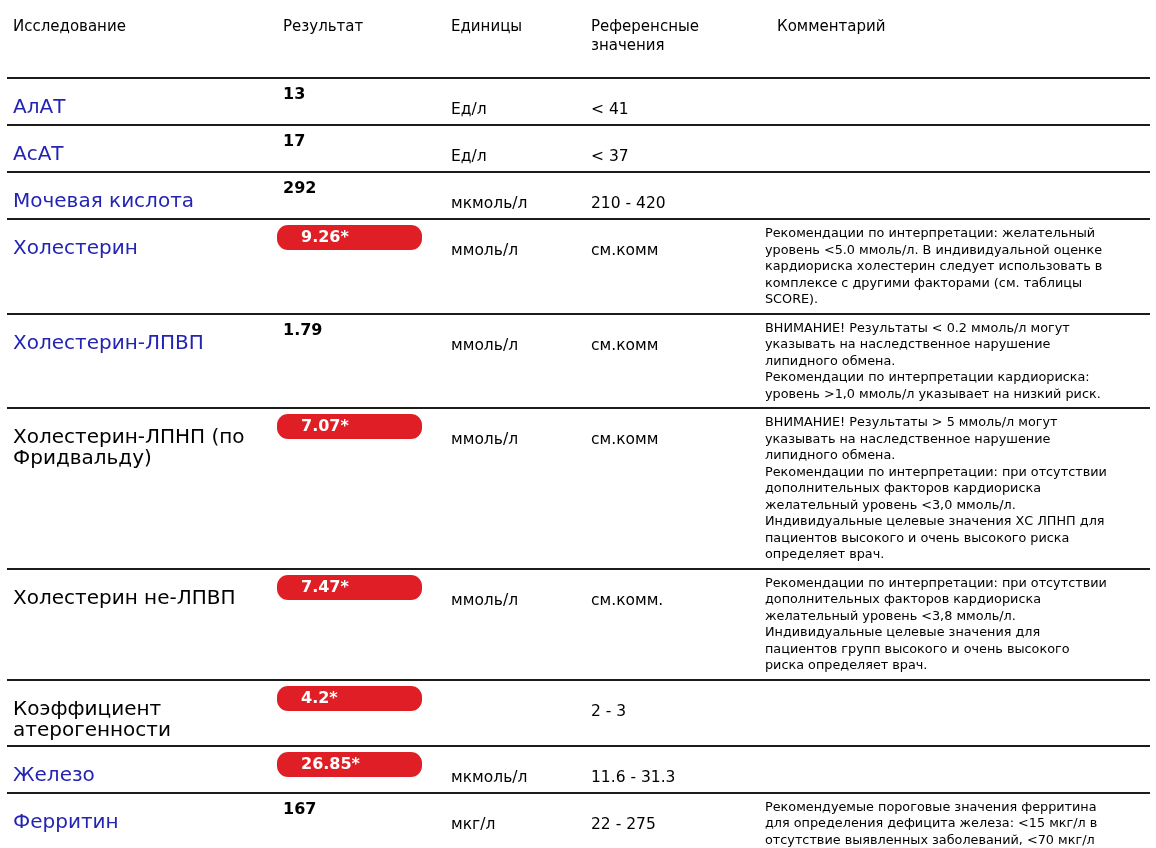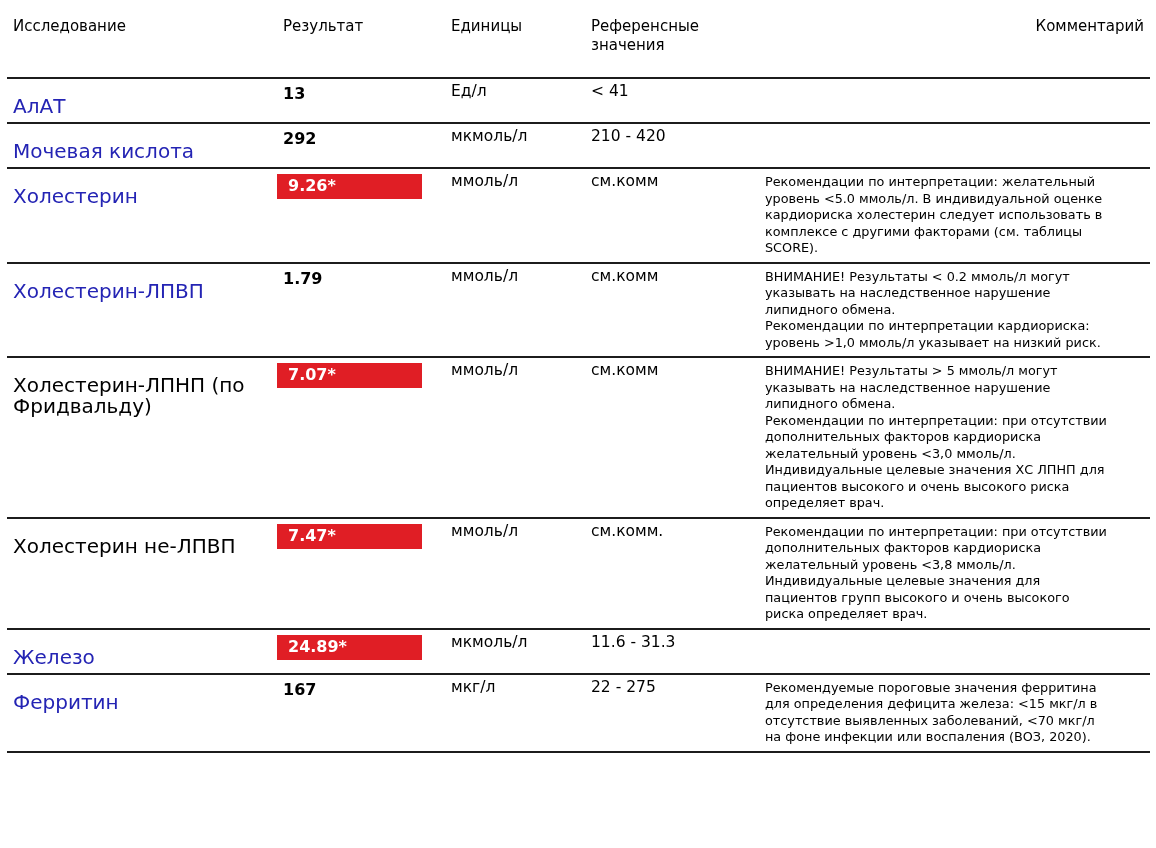--- a/index.html
+++ b/index.html
@@ -34,21 +34,21 @@
     padding:4px 6px 5px 6px;
   }
   thead th{
     border-bottom:2px solid var(--line);
     font-weight:400;
     font-size:15px;
     line-height:19px;
     padding-top:13px;
     padding-bottom:22px;
   }
-  thead th.h-comment{padding-left:20px;text-align:right;}
+  thead th.h-comment{padding-left:20px;}
 
   td.test{
     font-size:20px;
     line-height:21px;
     padding-right:24px;
     padding-top:17px;
   }
   td.test .link{color:var(--link);cursor:pointer;}
   td.result{
     font-size:16px;
@@ -57,26 +57,27 @@
     padding-left:0;
     padding-top:5px;
   }
   td.result .plain{padding-left:6px;}
   td.result .flag-box{
     display:inline-block;
     box-sizing:border-box;
     min-width:145px;
     background:var(--flag-bg);
     color:var(--flag-fg);
-    padding:2px 7px 3px 11px;
+    padding:2px 7px 3px 24px;
+    border-radius:11px;
   }
   td.units, td.ref{
     font-size:15.5px;
     line-height:20px;
-    padding-top:2px;
+    padding-top:20px;
   }
   td.comment{
     font-size:12.8px;
     line-height:16.5px;
     padding-left:8px;
     padding-top:5px;
     padding-right:2px;
     white-space:pre-line;
   }
 </style>
@@ -102,20 +103,27 @@
   </thead>
   <tbody>
       <tr>
         <td class="test"><span class="link">АлАТ</span></td>
         <td class="result"><span class="plain">13</span></td>
         <td class="units">Ед/л</td>
         <td class="ref">&lt; 41</td>
         <td class="comment"></td>
       </tr>
       <tr>
+        <td class="test"><span class="link">АсАТ</span></td>
+        <td class="result"><span class="plain">17</span></td>
+        <td class="units">Ед/л</td>
+        <td class="ref">&lt; 37</td>
+        <td class="comment"></td>
+      </tr>
+      <tr>
         <td class="test"><span class="link">Мочевая кислота</span></td>
         <td class="result"><span class="plain">292</span></td>
         <td class="units">мкмоль/л</td>
         <td class="ref">210 - 420</td>
         <td class="comment"></td>
       </tr>
       <tr>
         <td class="test"><span class="link">Холестерин</span></td>
         <td class="result"><span class="flag-box">9.26*</span></td>
         <td class="units">ммоль/л</td>
@@ -158,22 +166,29 @@
         <td class="units">ммоль/л</td>
         <td class="ref">см.комм.</td>
         <td class="comment">Рекомендации по интерпретации: при отсутствии
 дополнительных факторов кардиориска
 желательный уровень &lt;3,8 ммоль/л.
 Индивидуальные целевые значения для
 пациентов групп высокого и очень высокого
 риска определяет врач.</td>
       </tr>
       <tr>
+        <td class="test"><span>Коэффициент атерогенности</span></td>
+        <td class="result"><span class="flag-box">4.2*</span></td>
+        <td class="units"></td>
+        <td class="ref">2 - 3</td>
+        <td class="comment"></td>
+      </tr>
+      <tr>
         <td class="test"><span class="link">Железо</span></td>
-        <td class="result"><span class="flag-box">24.89*</span></td>
+        <td class="result"><span class="flag-box">26.85*</span></td>
         <td class="units">мкмоль/л</td>
         <td class="ref">11.6 - 31.3</td>
         <td class="comment"></td>
       </tr>
       <tr>
         <td class="test"><span class="link">Ферритин</span></td>
         <td class="result"><span class="plain">167</span></td>
         <td class="units">мкг/л</td>
         <td class="ref">22 - 275</td>
         <td class="comment">Рекомендуемые пороговые значения ферритина

